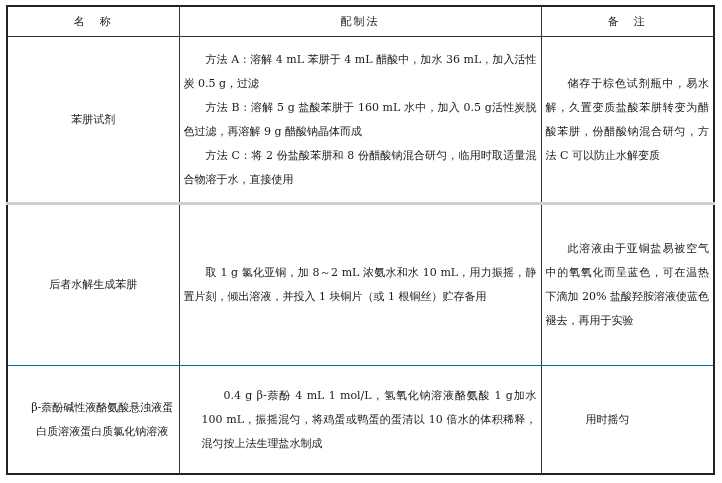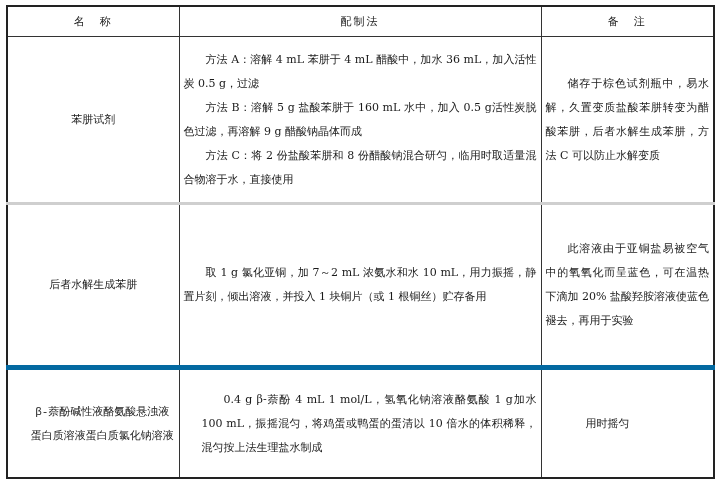--- a/index.html
+++ b/index.html
@@ -15,23 +15,23 @@
   table.reagents col.c3 { width: 173px; }
   table.reagents th, table.reagents td {
     border-left: 1px solid #333; border-right: 1px solid #333;
     padding: 0 4px; vertical-align: middle;
   }
   table.reagents { border-top: 2px solid #222; border-bottom: 2px solid #222;
                    border-left: 2px solid #222; border-right: 2px solid #222; }
   thead th { height: 29px; font-weight: normal; text-align: center;
              border-bottom: 1px solid #333; letter-spacing: 2px; }
   tbody tr.r1 td { height: 165px; border-bottom: 3px solid #cfcfcf; }
-  tbody tr.r2 td { height: 160px; border-bottom: 5px solid #0369a1; }
+  tbody tr.r2 td { height: 160px; border-bottom: 1px solid #0369a1; }
   tbody tr.r3 td { height: 107px; padding-left: 22px; }
-  td.name { text-align: center; font-family: Liberation Mono, monospace; }
+  td.name { text-align: center; }
   td.method, td.note { text-align: justify; }
   .para { text-indent: 2em; margin: 0; }
 </style>
 </head>
 <body>
 
 <table class="reagents">
   <colgroup>
       <col class="c1">
       <col class="c2">
@@ -46,27 +46,27 @@
   </thead>
   <tbody>
     <tr class="r1">
       <td class="name">苯肼试剂</td>
       <td class="method">
         <p class="para">方法 A：溶解 4 mL 苯肼于 4 mL 醋酸中，加水 36 mL，加入活性炭 0.5 g，过滤</p>
         <p class="para">方法 B：溶解 5 g 盐酸苯肼于 160 mL 水中，加入 0.5 g活性炭脱色过滤，再溶解 9 g 醋酸钠晶体而成</p>
         <p class="para">方法 C：将 2 份盐酸苯肼和 8 份醋酸钠混合研匀，临用时取适量混合物溶于水，直接使用</p>
       </td>
       <td class="note">
-        <p class="para">储存于棕色试剂瓶中，易水解，久置变质盐酸苯肼转变为醋酸苯肼，后者水解生成苯肼，方法 C 可以防止水解变质</p>
+        <p class="para">储存于棕色试剂瓶中，易水解，久置变质盐酸苯肼转变为醋酸苯肼，份醋酸钠混合研匀，方法 C 可以防止水解变质</p>
       </td>
     </tr>
     <tr class="r2">
       <td class="name">后者水解生成苯肼</td>
       <td class="method">
-        <p class="para">取 1 g 氯化亚铜，加 7～2 mL 浓氨水和水 10 mL，用力振摇，静置片刻，倾出溶液，并投入 1 块铜片（或 1 根铜丝）贮存备用</p>
+        <p class="para">取 1 g 氯化亚铜，加 8～2 mL 浓氨水和水 10 mL，用力振摇，静置片刻，倾出溶液，并投入 1 块铜片（或 1 根铜丝）贮存备用</p>
       </td>
       <td class="note">
         <p class="para">此溶液由于亚铜盐易被空气中的氧氧化而呈蓝色，可在温热下滴加 20% 盐酸羟胺溶液使蓝色褪去，再用于实验</p>
       </td>
     </tr>
     <tr class="r3">
       <td class="name">β-萘酚碱性液酪氨酸悬浊液蛋白质溶液蛋白质氯化钠溶液</td>
       <td class="method">
         <p class="para">0.4 g β-萘酚 4 mL 1 mol/L，氢氧化钠溶液酪氨酸 1 g加水 100 mL，振摇混匀，将鸡蛋或鸭蛋的蛋清以 10 倍水的体积稀释，混匀按上法生理盐水制成</p>
       </td>

